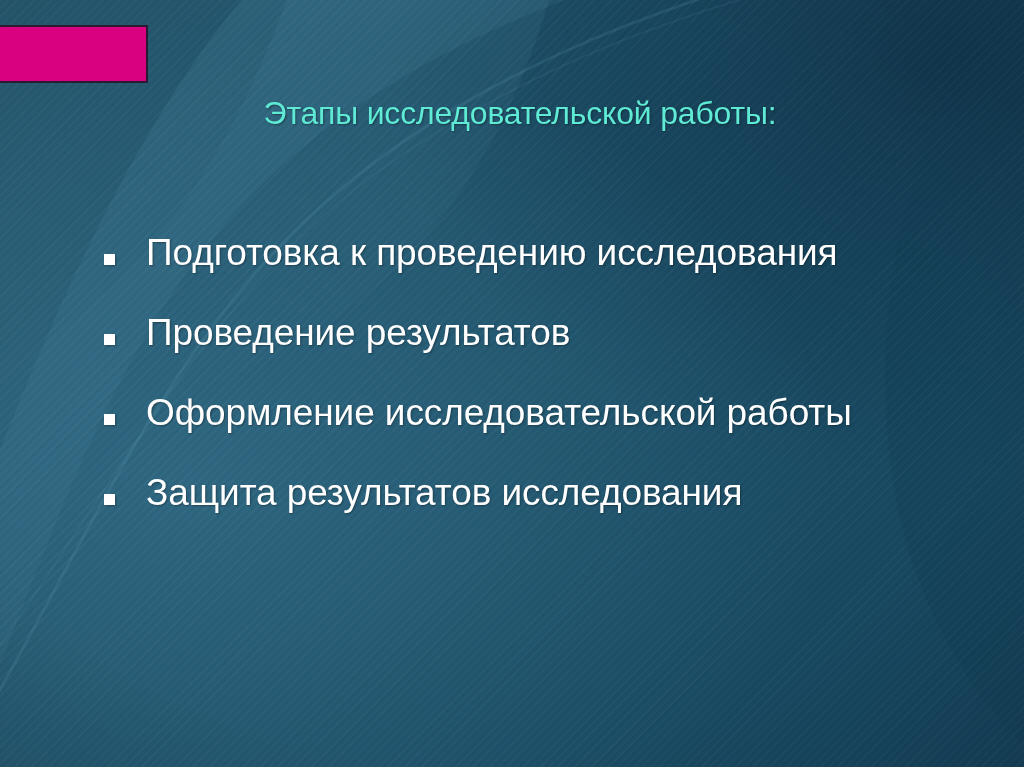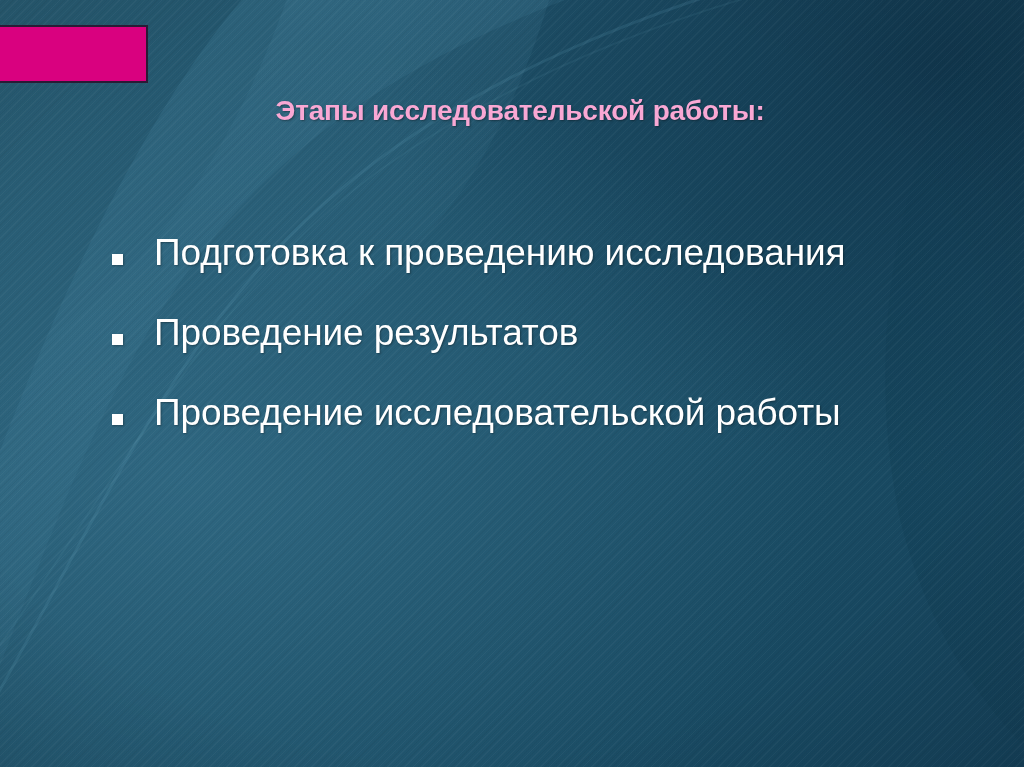--- a/index.html
+++ b/index.html
@@ -67,33 +67,33 @@
     box-sizing: border-box;
   }
 
   
   .title {
     position: absolute;
     left: 60px;
     top: 96px;
     width: 920px;
     text-align: center;
-    font-size: 28px;
-    font-weight: bold;
-    color: #f9a8d4;
+    font-size: 32px;
+    font-weight: normal;
+    color: #5eead4;
     letter-spacing: -0.2px;
     line-height: 1.1;
     text-shadow: 1px 1px 2px rgba(0,0,0,0.35);
     white-space: nowrap;
   }
 
   
   .bullet-list {
     position: absolute;
-    left: 112px;
+    left: 104px;
     top: 232px;
     width: 900px;
   }
 
   .bullet-item {
     display: flex;
     align-items: flex-start;
     height: 80px;
   }
 
@@ -164,19 +164,23 @@
       <span class="bullet-text">Подготовка к проведению исследования</span>
     </div>
 
     <div class="bullet-item">
       <span class="bullet-marker"></span>
       <span class="bullet-text">Проведение результатов</span>
     </div>
 
     <div class="bullet-item">
       <span class="bullet-marker"></span>
-      <span class="bullet-text">Проведение исследовательской работы</span>
+      <span class="bullet-text">Оформление исследовательской работы</span>
     </div>
 
+    <div class="bullet-item">
+      <span class="bullet-marker"></span>
+      <span class="bullet-text">Защита результатов исследования</span>
+    </div>
 
   </div>
 
 </div>
 
 </body></html>

